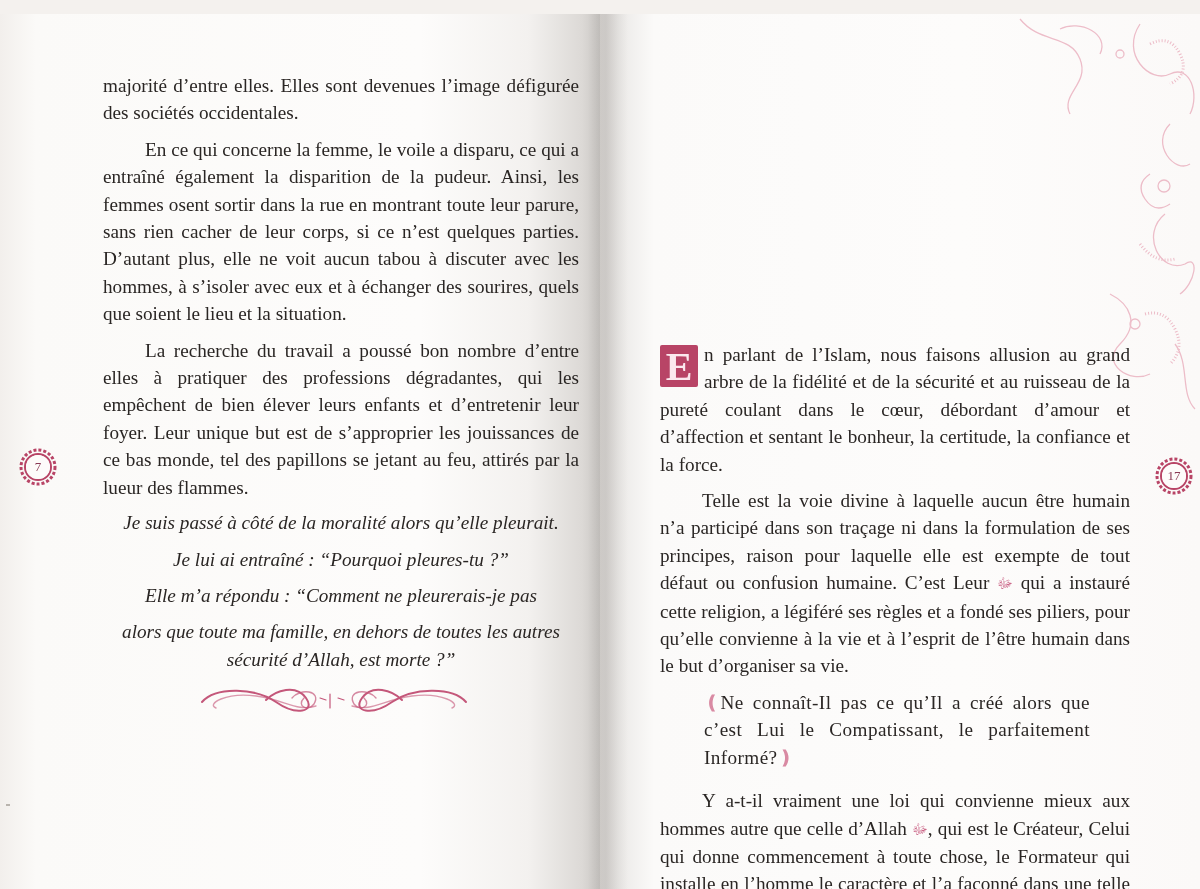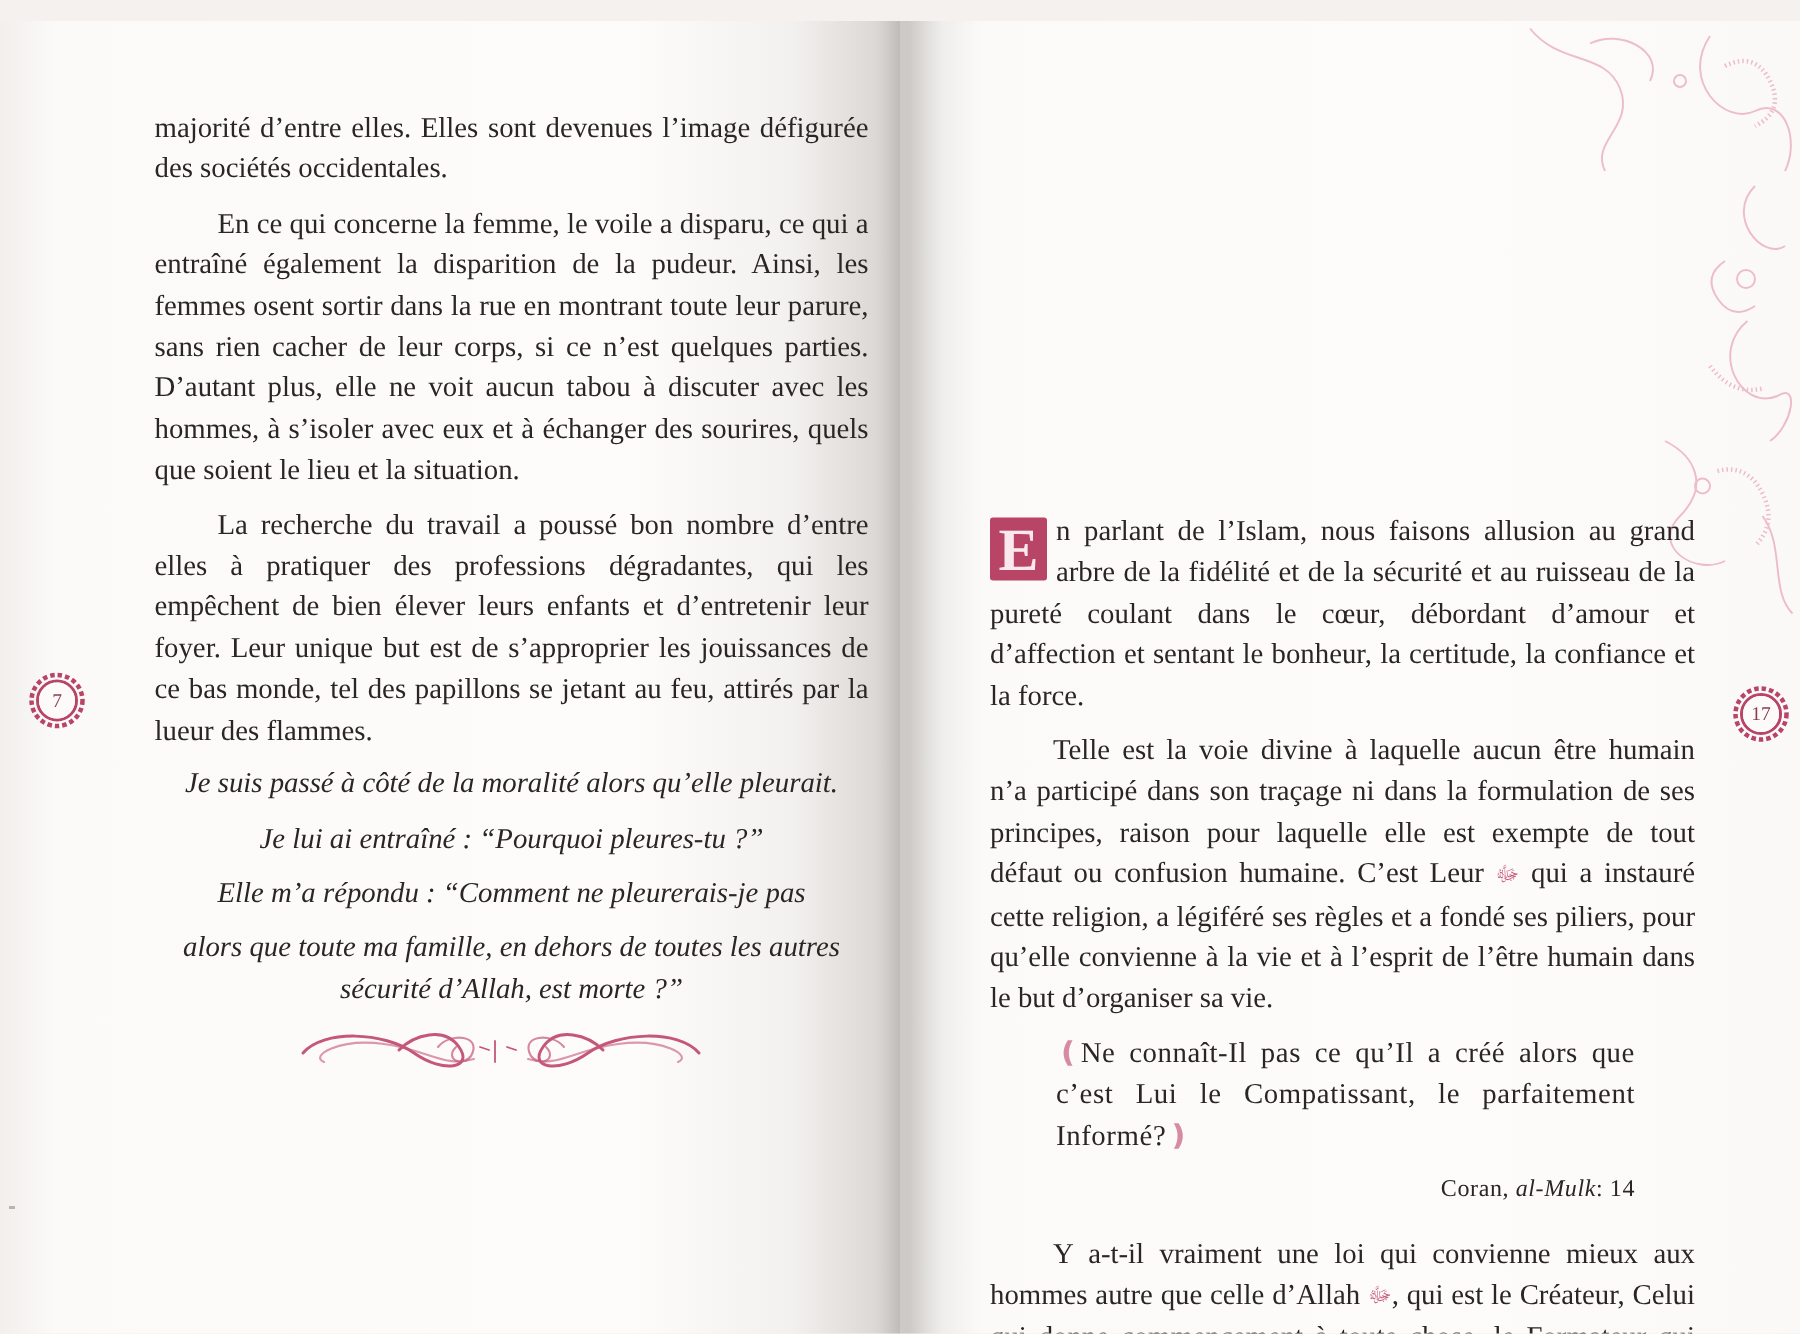--- a/index.html
+++ b/index.html
@@ -130,24 +130,20 @@
         <span>n parlant de l’Islam, nous faisons allusion au grand arbre de la fidélité et de la sécurité et au ruisseau de la pureté coulant dans le cœur, débordant d’amour et d’affection et sentant le bonheur, la certitude, la confiance et la force.</span>
       </p>
       <p class="indent para-gap">
         <span>Telle est la voie divine à laquelle aucun être humain n’a participé dans son traçage ni dans la formulation de ses principes, raison pour laquelle elle est exempte de tout défaut ou confusion humaine. C’est Leur</span>
         <span class="honorific">ﷻ</span>
         <span>qui a instauré cette religion, a légiféré ses règles et a fondé ses piliers, pour qu’elle convienne à la vie et à l’esprit de l’être humain dans le but d’organiser sa vie.</span>
       </p>
 
       <div class="quote-block">
         <span class="qmark">❪</span><span>Ne connaît-Il pas ce qu’Il a créé alors que c’est Lui le Compatissant, le parfaitement Informé?</span><span class="qmark">❫</span>
-        <div class="citation">
-          <span>Coran,</span>
-          <i>al-Mulk</i><span>: 14</span>
-        </div>
       </div>
 
       <p class="indent para-gap" style="margin-top:16px;">
         <span>Y a-t-il vraiment une loi qui convienne mieux aux hommes autre que celle d’Allah</span>
         <span class="honorific">ﷻ</span><span>, qui est le Créateur, Celui qui donne commencement à toute chose, le Formateur qui installe en l’homme le caractère et l’a façonné dans une telle forme?</span>
       </p>
     </div>
 
     <div class="page-badge" style="left:552px; top:440px;">
       <svg width="44" height="44" viewBox="0 0 44 44">

